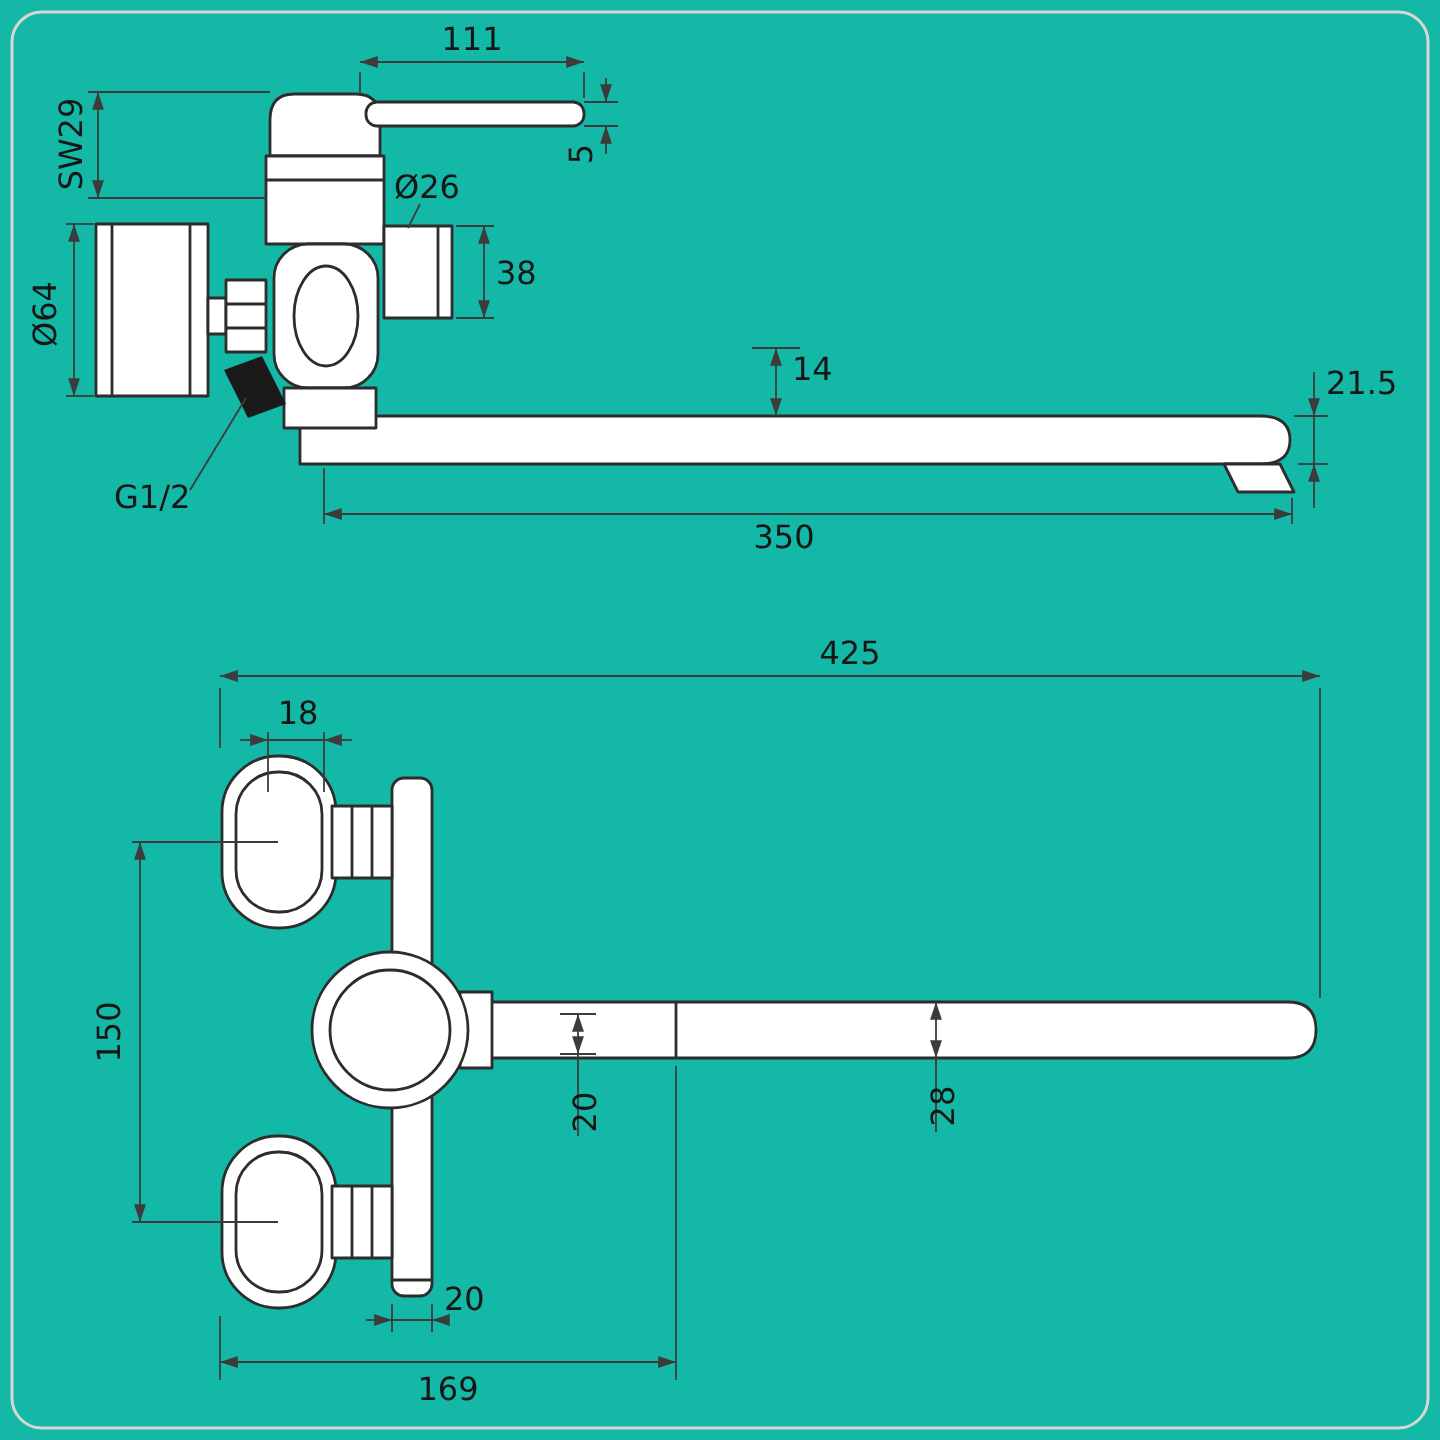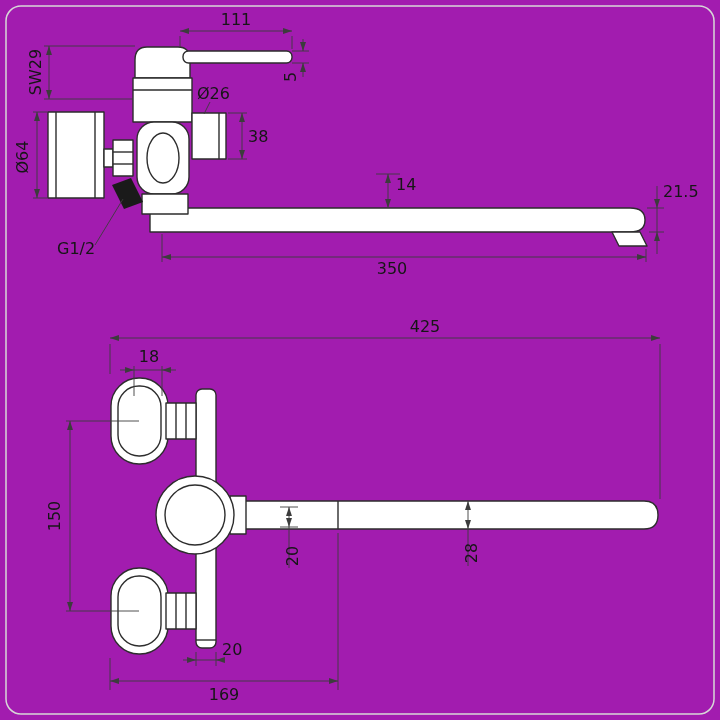--- a/index.html
+++ b/index.html
@@ -1,16 +1,16 @@
 <!DOCTYPE html>
 <html><head>
 <meta charset="utf-8">
 <style>
   html,body{margin:0;padding:0;background:#fff;}
-  .page{position:relative;width:720px;height:720px;background:#a21caf;overflow:hidden;}
+  .page{position:relative;width:720px;height:720px;background:#14b8a6;overflow:hidden;}
   svg{display:block;}
   .geo{fill:none;stroke:#2d2d2d;stroke-width:1.4;stroke-linejoin:round;}
   .geow{fill:#ffffff;stroke:#2d2d2d;stroke-width:1.4;stroke-linejoin:round;}
   .dim{fill:none;stroke:#3c3c3c;stroke-width:0.9;}
   .dtxt{font-family:"DejaVu Sans", sans-serif;font-size:16px;fill:#161616;}
   .frame{fill:none;stroke:#d7d7d7;stroke-width:1.5;}
 </style>
 </head>
 <body>
 

